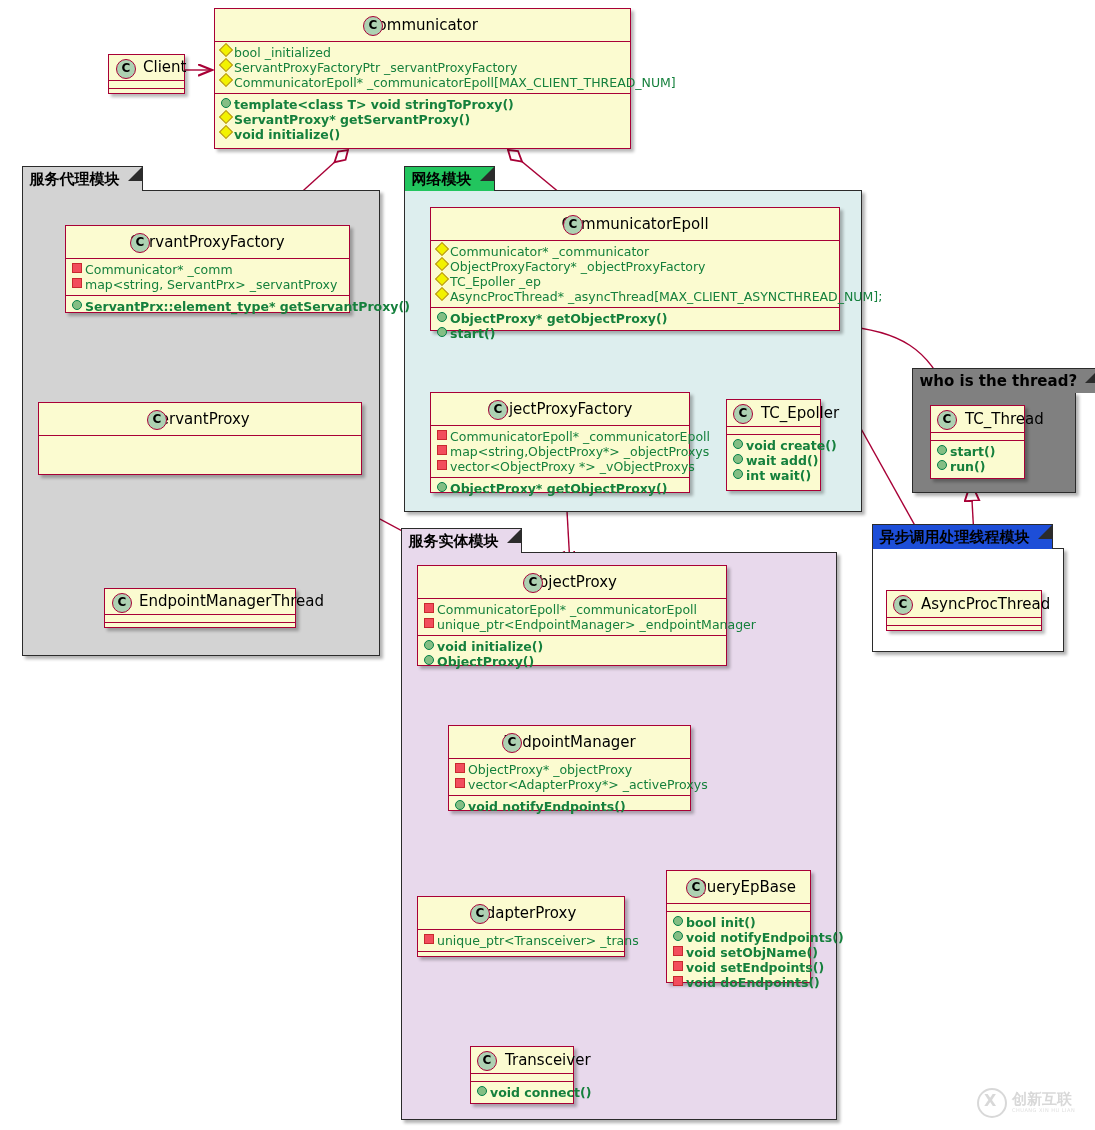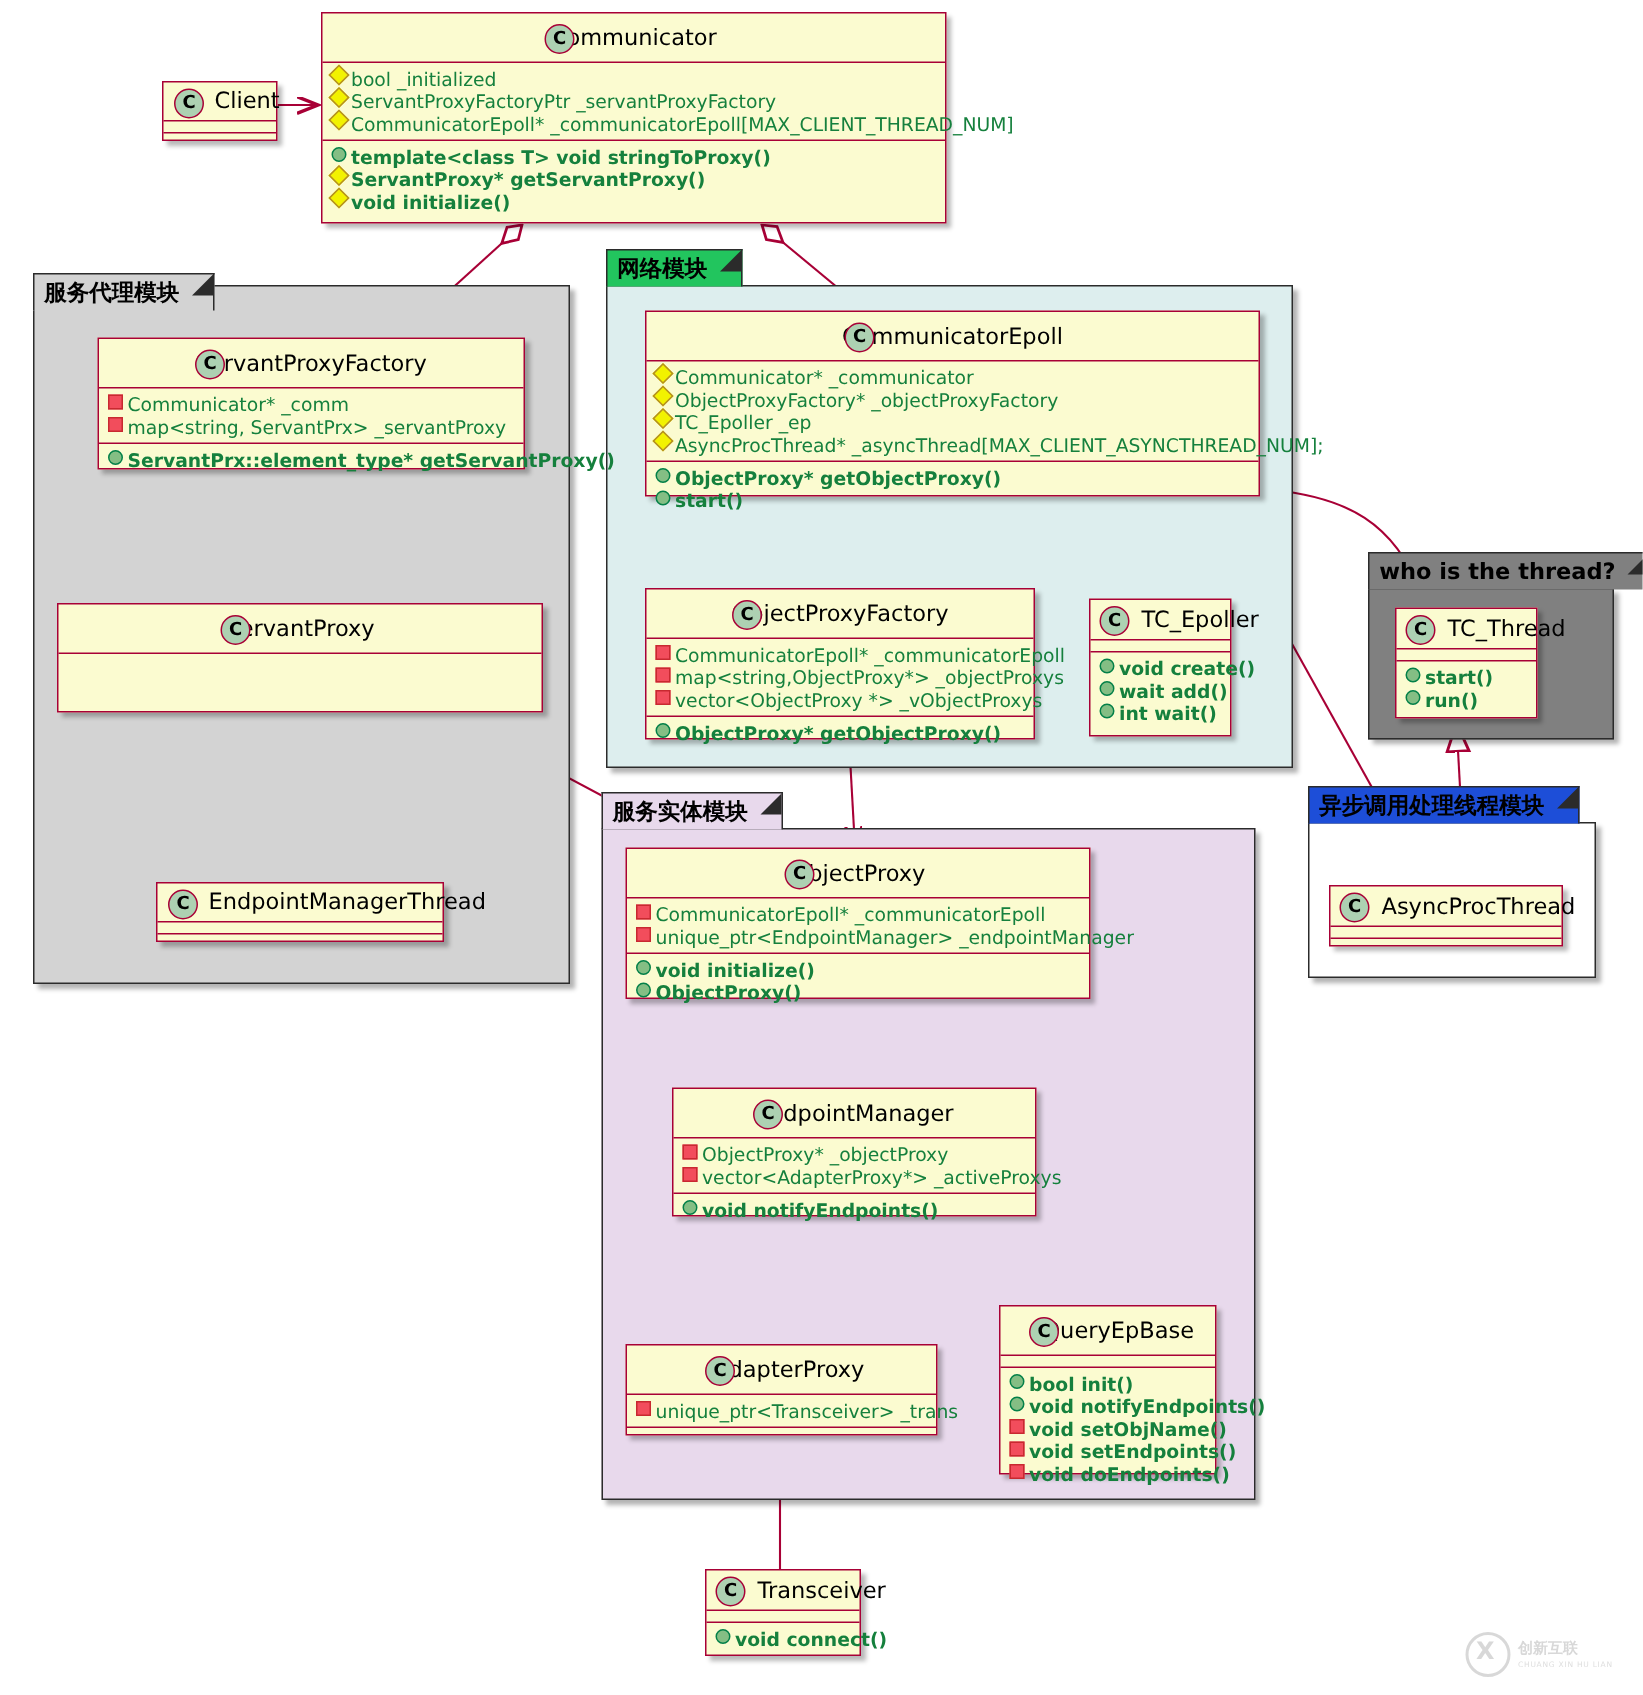--- a/index.html
+++ b/index.html
@@ -41,21 +41,21 @@
   .mk-prot{width:8px;height:8px;background:#F2F200;border:1px solid #B38D22;
            transform:rotate(45deg);top:-2px;}
 
   .wm{position:absolute;right:8px;bottom:10px;width:110px;height:34px;
       opacity:.55;display:flex;align-items:center;gap:5px;}
   .wm .ring{width:26px;height:26px;border-radius:50%;border:2.5px solid #b9b9b9;
       position:relative;}
   .wm .ring:before{content:"X";position:absolute;left:5px;top:1px;font-size:16px;
       font-weight:bold;color:#b9b9b9;line-height:20px;}
   .wm .txt{display:flex;flex-direction:column;}
-  .wm .txt .cn{font-size:10px;font-weight:bold;color:#b9b9b9;line-height:15px;}
+  .wm .txt .cn{font-size:15px;font-weight:bold;color:#b9b9b9;line-height:15px;}
   .wm .txt .en{font-size:5px;color:#c4c4c4;letter-spacing:.5px;line-height:7px;}
 </style>
 </head>
 <body>
 
 <div id="stage">
 
   <svg class="edges" viewBox="0 0 1095 1130">
     <defs>
       <marker id="arw" markerWidth="12" markerHeight="12" refX="10" refY="4" orient="auto">
@@ -101,36 +101,36 @@
 
       <line x1="553" y1="812" x2="520" y2="895" marker-end="url(#arw)"></line>
 
       <line x1="658" y1="808" x2="722" y2="868" stroke-dasharray="7,5" marker-end="url(#tri)"></line>
 
       <line x1="520" y1="957" x2="520" y2="1046" marker-start="url(#dia)"></line>
     </g>
   </svg>
 
   <div class="pkg" style="left:22px;top:190px;width:358px;height:466px;background:#d3d3d3;">
-    <div class="pkg-tab" style="top:-25px;background:#d3d3d3;margin-top:16px;">服务代理模块</div>
+    <div class="pkg-tab" style="top:-25px;background:#d3d3d3;">服务代理模块</div>
   </div>
 
   <div class="pkg" style="left:404px;top:190px;width:458px;height:322px;background:#ddeeee;">
     <div class="pkg-tab" style="top:-25px;background:#22c55e;">网络模块</div>
   </div>
 
   <div class="pkg" style="left:912px;top:392px;width:164px;height:101px;background:#808080;">
     <div class="pkg-tab" style="top:-25px;background:#808080;">who is the thread?</div>
   </div>
 
   <div class="pkg" style="left:872px;top:548px;width:192px;height:104px;background:#ffffff;">
     <div class="pkg-tab" style="top:-25px;background:#1d4ed8;">异步调用处理线程模块</div>
   </div>
 
-  <div class="pkg" style="left:401px;top:552px;width:436px;height:448px;background:#e8d9ec;">
+  <div class="pkg" style="left:401px;top:552px;width:436px;height:568px;background:#e8d9ec;">
     <div class="pkg-tab" style="top:-25px;background:#e8d9ec;">服务实体模块</div>
   </div>
 
   <div class="cls" style="left:108px;top:54px;width:77px;height:40px;">
     <div class="hdr tight" style="height:25px;line-height:25px;">
       <span class="badge" style="left:7px;top:4px;">C</span>
       <span>Client</span>
     </div>
     <div class="sect empty"></div>
     <div class="sect empty"></div>

